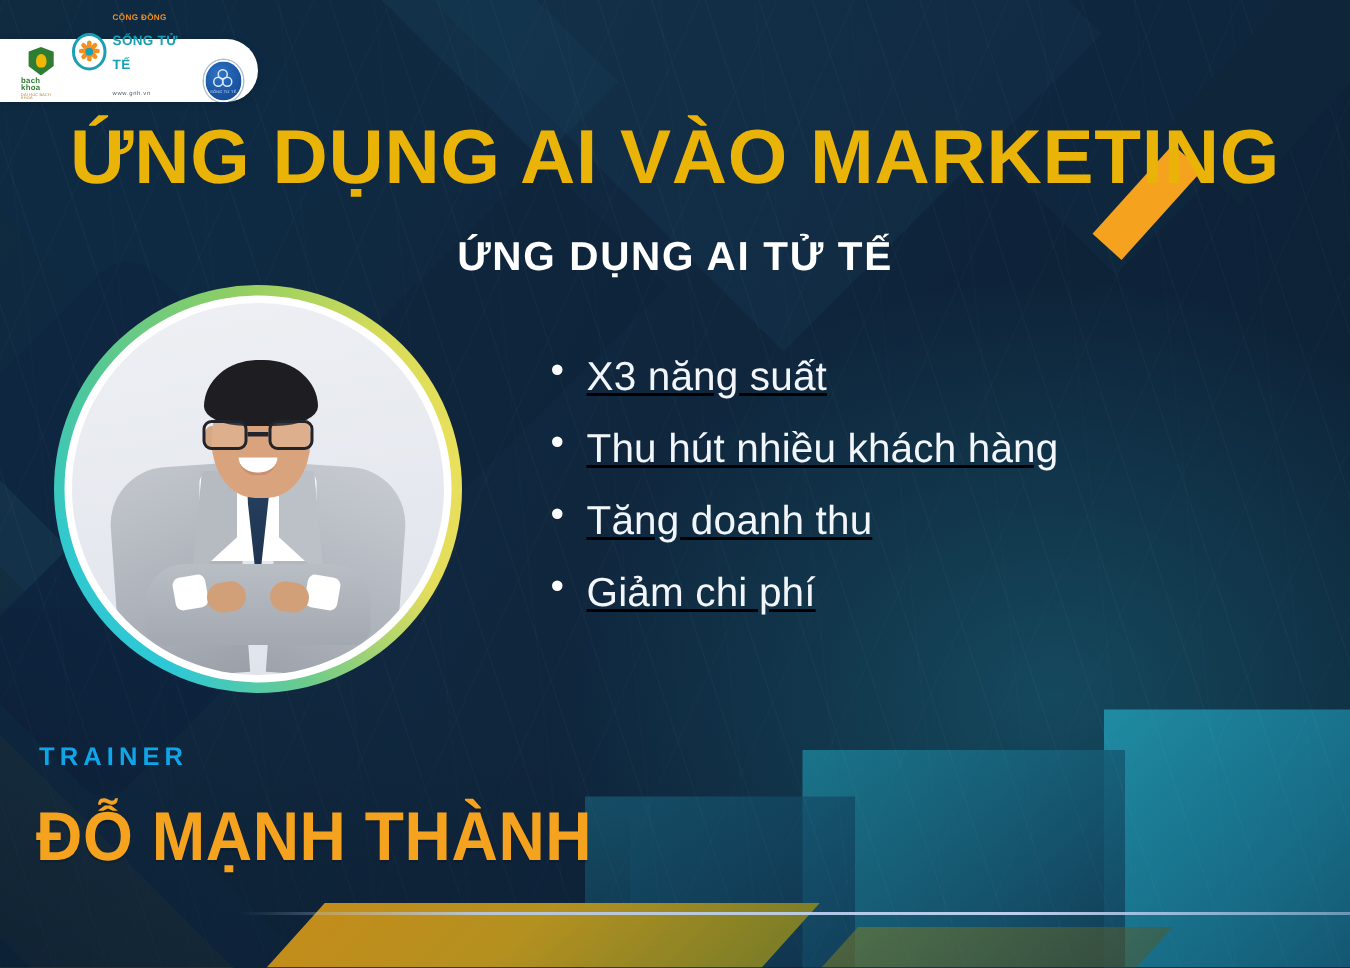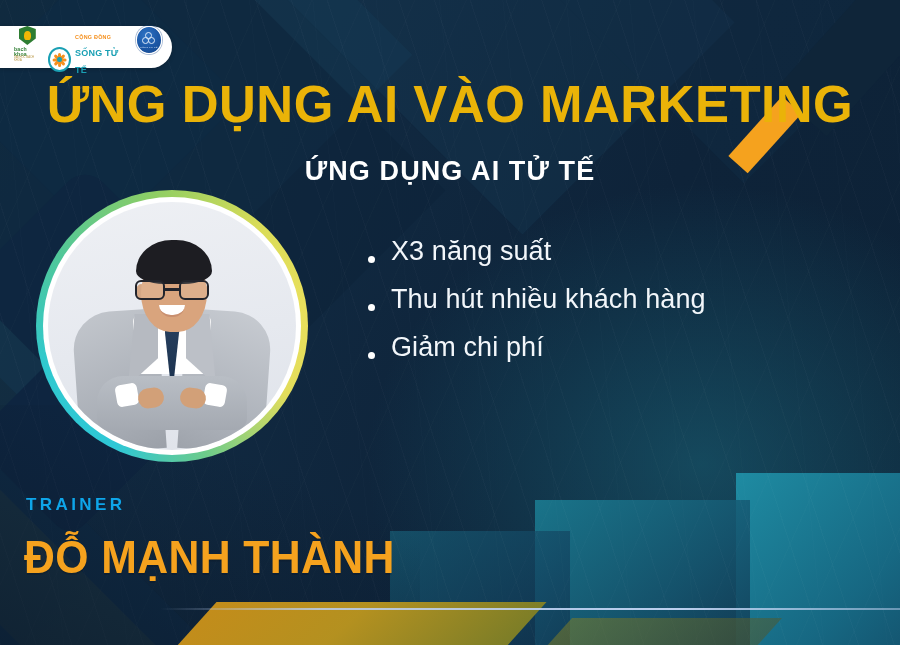--- a/index.html
+++ b/index.html
@@ -65,21 +65,21 @@
   .hairline{left:160px;top:608px;width:740px;height:2px;
     background:linear-gradient(90deg,rgba(180,200,235,0) 0%,rgba(186,205,240,.85) 22%,rgba(196,214,245,.95) 70%,rgba(190,208,240,.5) 100%);}
 
   
   .vig{left:0;bottom:0;width:420px;height:240px;background:linear-gradient(25deg,rgba(10,24,40,.55),rgba(10,24,40,0) 70%);}
 
   
   .logobar{
     position:absolute;left:0;top:26px;height:42px;width:172px;
     background:#ffffff;border-radius:0 21px 21px 0;
-    display:flex;align-items:flex-start;gap:7px;padding:0 10px 0 14px;
+    display:flex;align-items:flex-end;gap:7px;padding:0 10px 0 14px;
     box-shadow:0 1px 4px rgba(0,0,0,.22);
   }
   .logo-bk{display:flex;flex-direction:column;align-items:center;line-height:1;}
   .bk-crest{width:17px;height:19px;background:#2e7d32;
     clip-path:polygon(50% 0,100% 16%,100% 66%,50% 100%,0 66%,0 16%);
     display:flex;align-items:center;justify-content:center;}
   .bk-crest i{display:block;width:7px;height:9px;background:#f2b705;border-radius:50% 50% 40% 40%;}
   .bk-name{font-size:5.2px;font-weight:bold;color:#2e7d32;letter-spacing:.2px;margin-top:1.5px;}
   .bk-sub{font-size:2.6px;color:#b08a2e;margin-top:.5px;letter-spacing:.1px;}
 
@@ -115,21 +115,21 @@
     line-height:1.04;white-space:nowrap;
   }
   .subtitle{
     position:absolute;left:0;right:0;top:157px;text-align:center;
     font-size:27px;font-weight:bold;color:#ffffff;letter-spacing:1.1px;
     line-height:1.1;white-space:nowrap;
   }
 
   
   .bullets{position:absolute;left:368px;top:236px;width:520px;}
-  .bullet{display:flex;align-items:flex-end;gap:16px;margin-bottom:16px;}
+  .bullet{display:flex;align-items:center;gap:16px;margin-bottom:16px;text-decoration:underline;}
   .bullet .dot{flex:0 0 auto;width:7px;height:7px;border-radius:50%;background:#ffffff;
     position:relative;top:-5px;}
   .bullet .btxt{font-size:27px;color:#f2f6fa;line-height:1.18;font-weight:400;letter-spacing:.1px;}
 
   
   .portrait-wrap{position:absolute;left:36px;top:190px;width:272px;height:272px;}
   .ring{position:absolute;inset:0;border-radius:50%;
     background:conic-gradient(from 205deg,#2ec7d6 0deg,#30c9cf 48deg,#4fc79a 96deg,#8fce63 148deg,#d9dc58 196deg,#e9e05c 236deg,#e3dd5b 276deg,#6dcb8a 320deg,#2ec7d6 360deg);
     padding:7px;}
   .ring-inner{position:absolute;inset:7px;border-radius:50%;background:#ffffff;padding:5px;}
@@ -261,20 +261,24 @@
     <div class="bullet">
       <span class="dot"></span>
       <span class="btxt">X3 năng suất</span>
     </div>
     <div class="bullet">
       <span class="dot"></span>
       <span class="btxt">Thu hút nhiều khách hàng</span>
     </div>
     <div class="bullet">
       <span class="dot"></span>
+      <span class="btxt">Tăng doanh thu</span>
+    </div>
+    <div class="bullet">
+      <span class="dot"></span>
       <span class="btxt">Giảm chi phí</span>
     </div>
   </div>
 
   <div class="portrait-wrap">
     <div class="ring"></div>
     <div class="ring-inner"></div>
     <div class="photo">
       <div class="fig">
         <span class="jacket-l"></span>

